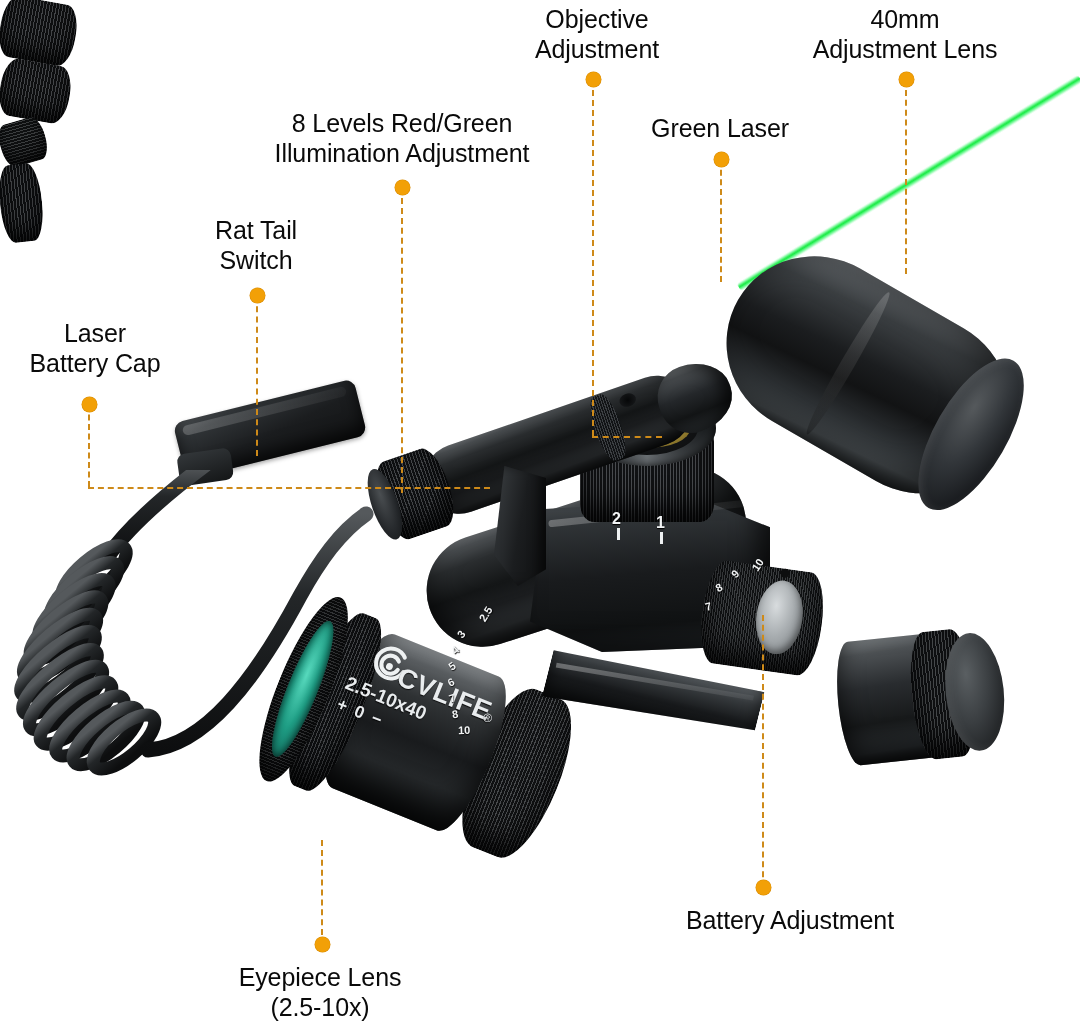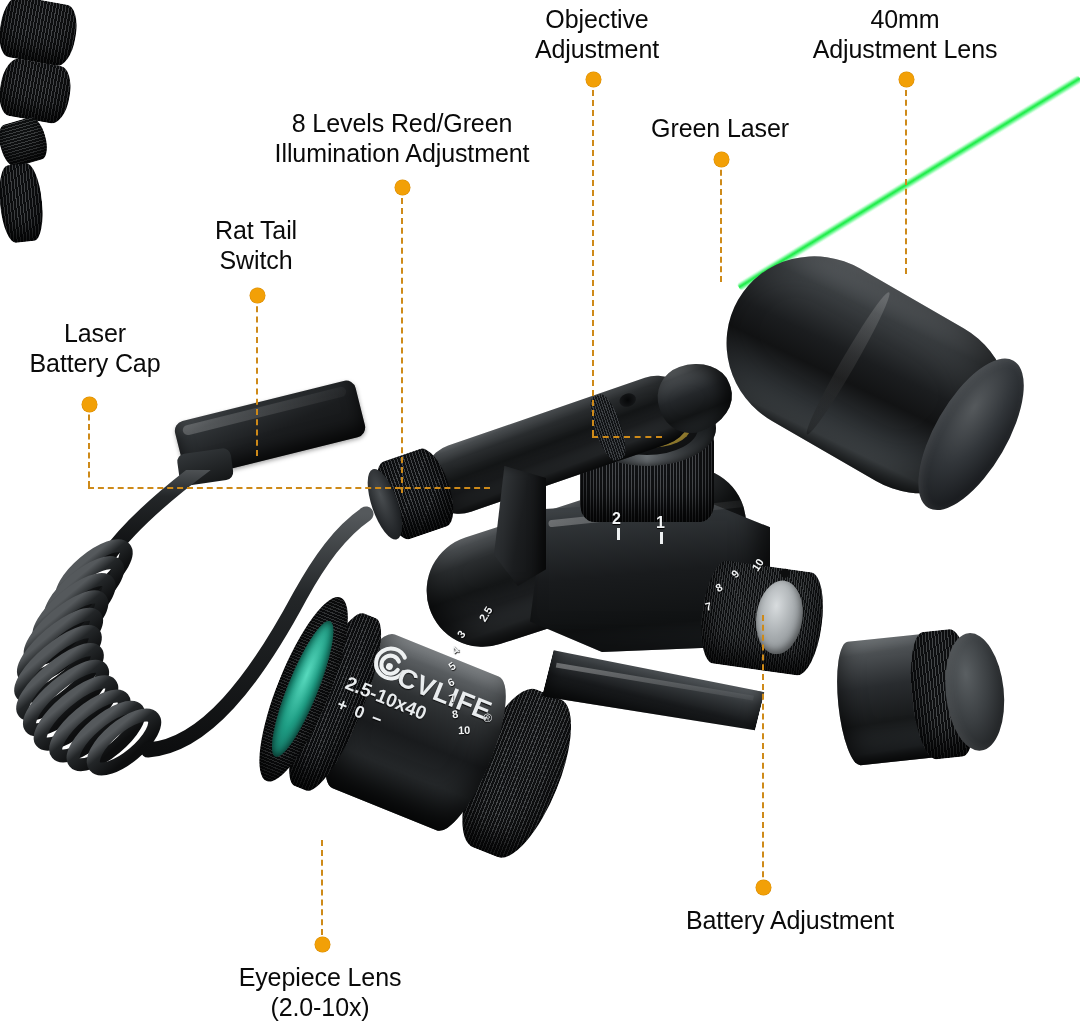--- a/index.html
+++ b/index.html
@@ -395,16 +395,16 @@
 Adjustment</div>
 
     <div class="label" style="left:630px;top:113px;width:180px;">Green Laser</div>
 
     <div class="label" style="left:800px;top:4px;width:210px;">40mm
 Adjustment Lens</div>
 
     <div class="label" style="left:640px;top:905px;width:300px;">Battery Adjustment</div>
 
     <div class="label" style="left:195px;top:962px;width:250px;">Eyepiece Lens
-(2.0-10x)</div>
+(2.5-10x)</div>
   </div>
 
 </div>
 
 </body></html>

